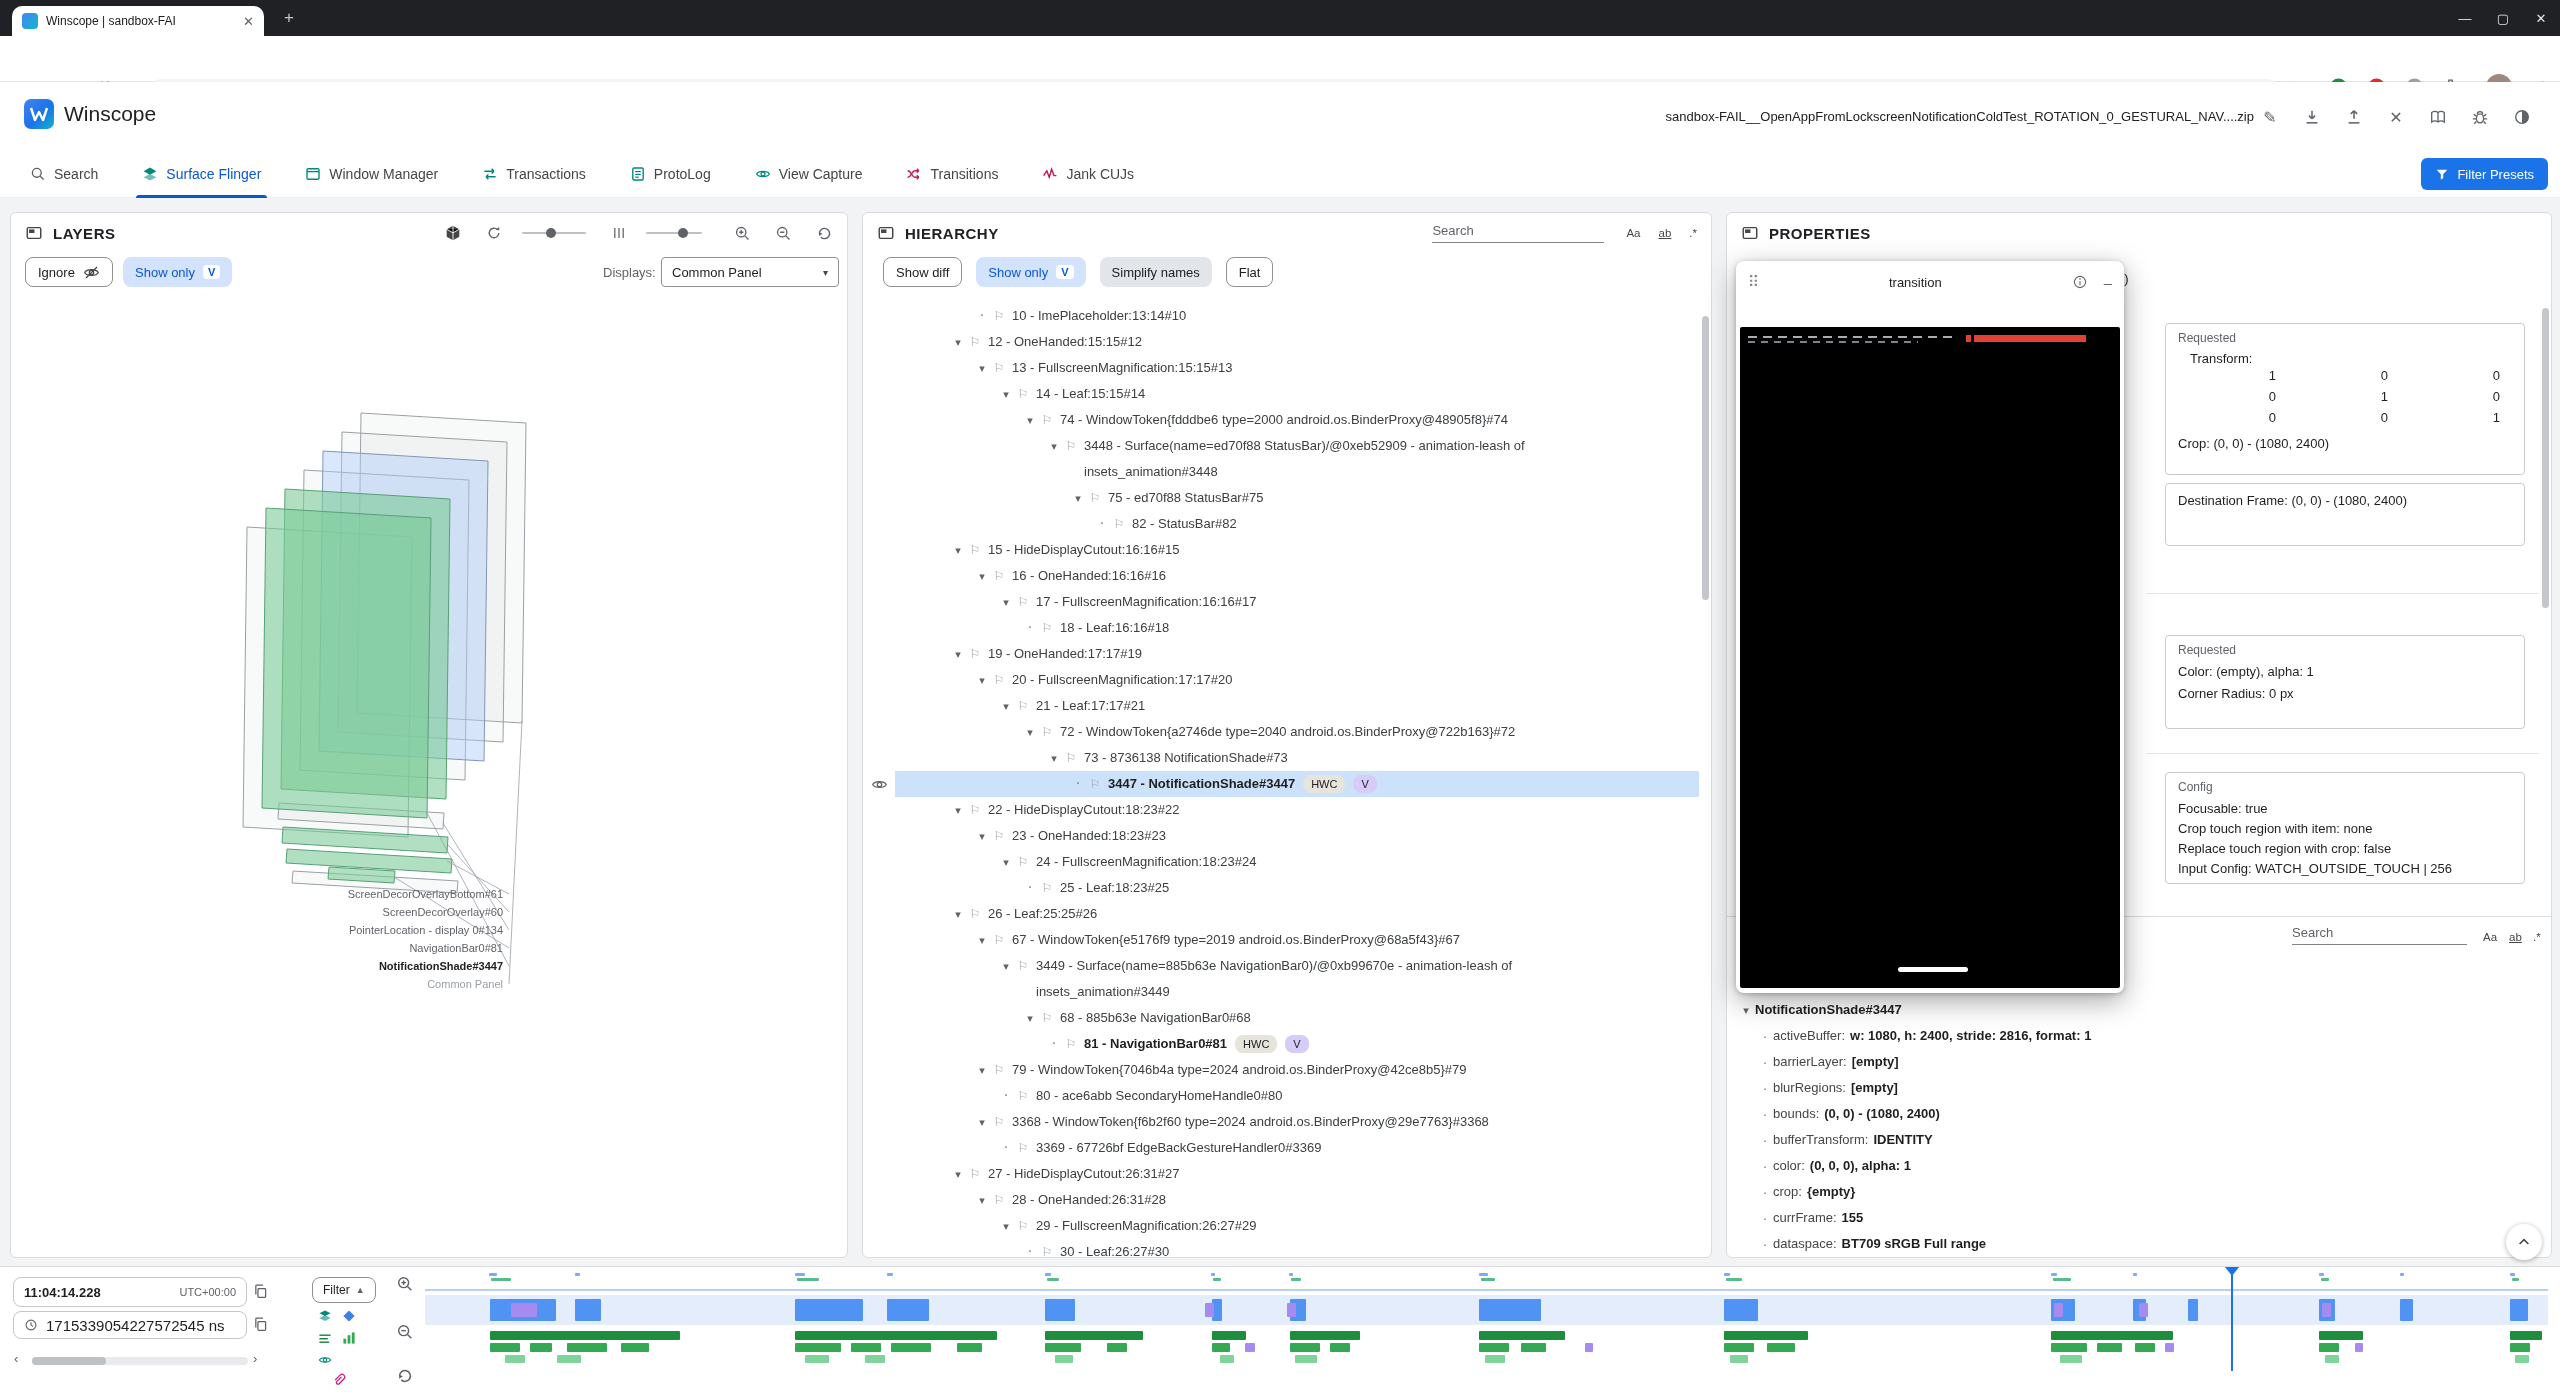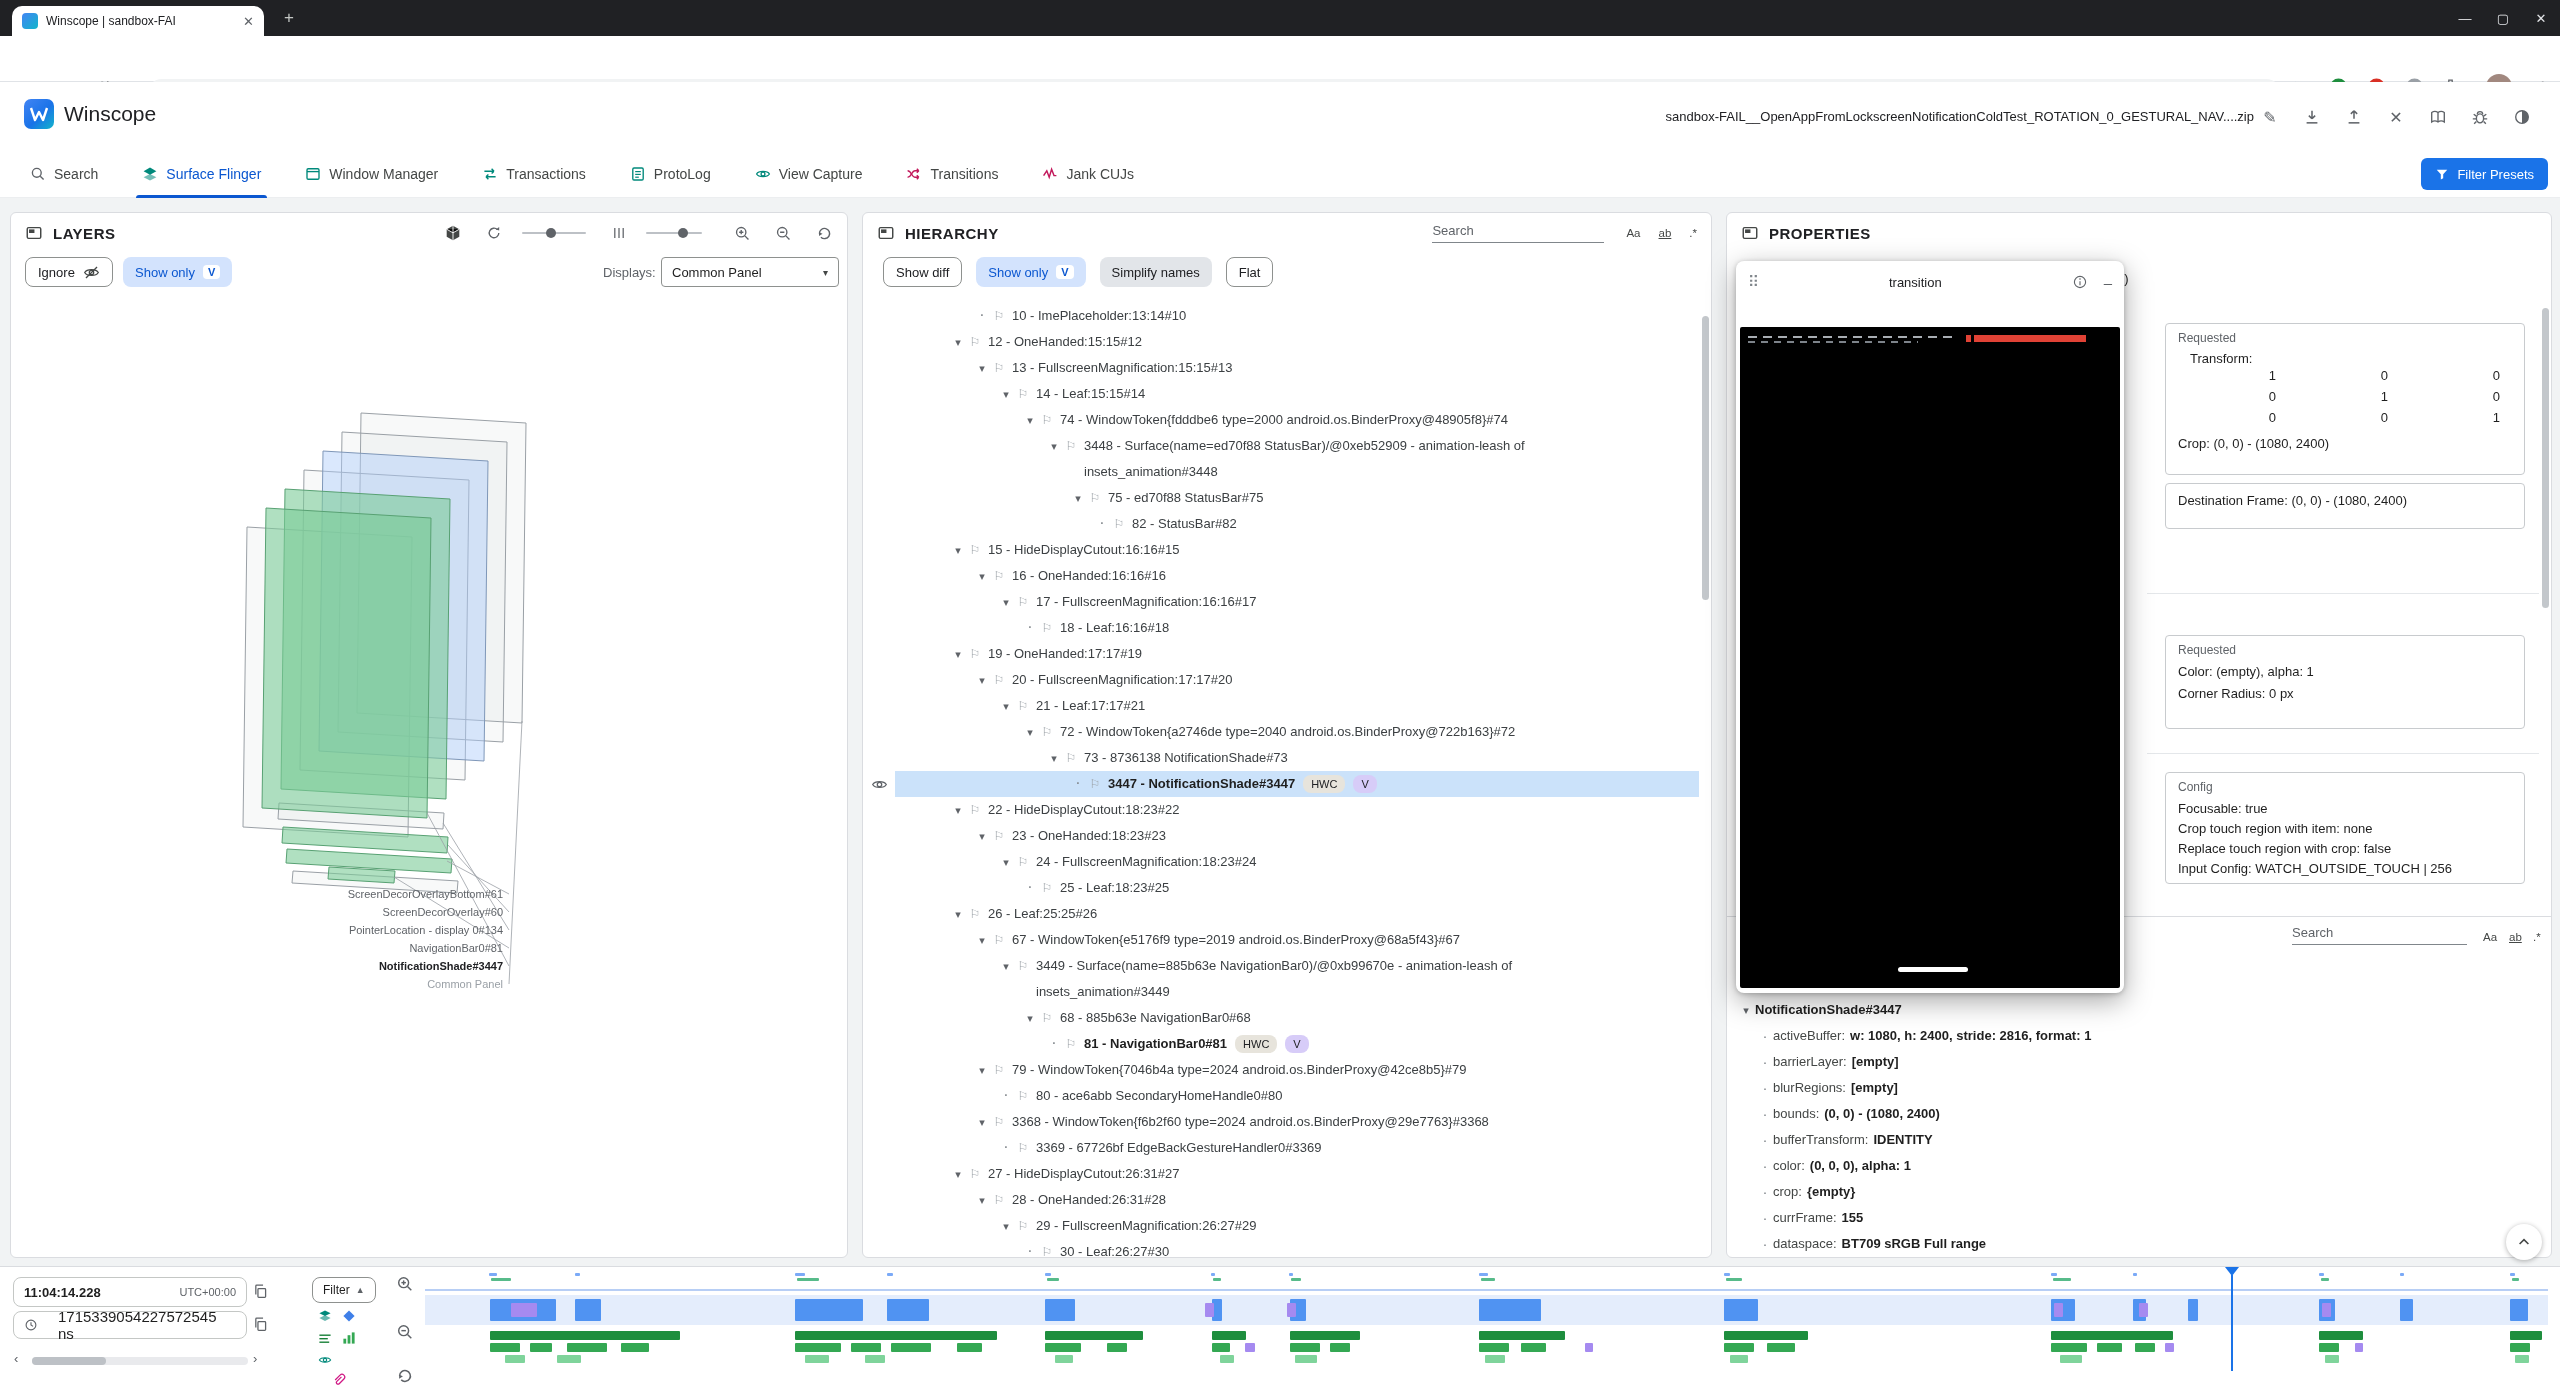--- a/index.html
+++ b/index.html
@@ -74,21 +74,21 @@
 .prow .pv{color:#1F1F1F;font-weight:600}
 .divline{position:absolute;height:1px;background:#E4E7EA}
 
 #overlay-win{position:absolute;left:1736px;top:261px;width:388px;height:732px;background:#fff;border-radius:8px;z-index:40;
   box-shadow:0 8px 28px rgba(0,0,0,.35),0 1px 5px rgba(0,0,0,.22)}
 #ow-head{display:flex;align-items:center;height:42px;padding:0 12px;gap:10px}
 #ow-screen{position:absolute;left:4px;top:66px;width:380px;height:661px;background:#000;border-radius:2px;overflow:hidden}
 .dash{position:absolute;height:2px;background:#9AA0A6}
 
 #timeline{position:absolute;left:0;top:1266px;width:2560px;height:126px;background:#fff;border-top:1px solid #DADCE0}
-.tbox{position:absolute;border:1px solid #C4C7C5;border-radius:8px;display:flex;align-items:center;padding:0 10px;gap:20px;background:#fff}
+.tbox{position:absolute;border:1px solid #C4C7C5;border-radius:8px;display:flex;align-items:center;padding:0 10px;gap:8px;background:#fff}
 #tl-canvas{position:absolute;left:425px;top:0;width:2123px;height:126px;overflow:hidden}
 .seg{position:absolute;border-radius:1px}
 #scrub-line{position:absolute;top:8px;width:2px;height:96px;background:#1A73E8;z-index:5}
 #scrub-handle{position:absolute;top:0;width:0;height:0;border-left:7px solid transparent;border-right:7px solid transparent;border-top:9px solid #1A73E8;z-index:5}
 #collapse-fab{position:absolute;left:2506px;top:1224px;width:36px;height:36px;border-radius:50%;background:#fff;z-index:60;
   box-shadow:0 1px 5px rgba(0,0,0,.3);display:flex;align-items:center;justify-content:center}
 </style>
 </head>
 <body>
 
@@ -644,21 +644,21 @@
       <span>0</span>
       <span>1</span>
       <span>0</span>
       <span>0</span>
       <span>0</span>
       <span>1</span>
     </div>
     <div style="position:absolute;left:12px;top:112px">Crop: (0, 0) - (1080, 2400)</div>
   </div>
 
-  <div class="pcard" style="top:270px;height:46px">
+  <div class="pcard" style="top:270px;height:63px">
     <div style="position:absolute;left:12px;top:9px">Destination Frame: (0, 0) - (1080, 2400)</div>
   </div>
 
   <div class="divline" style="left:420px;top:380px;width:392px"></div>
 
   <div class="pcard" style="top:422px;height:94px">
     <div class="psec" style="position:absolute;left:12px;top:7px">Requested</div>
     <div style="position:absolute;left:12px;top:28px">Color: (empty), alpha: 1</div>
     <div style="position:absolute;left:12px;top:50px">Corner Radius: 0 px</div>
   </div>

